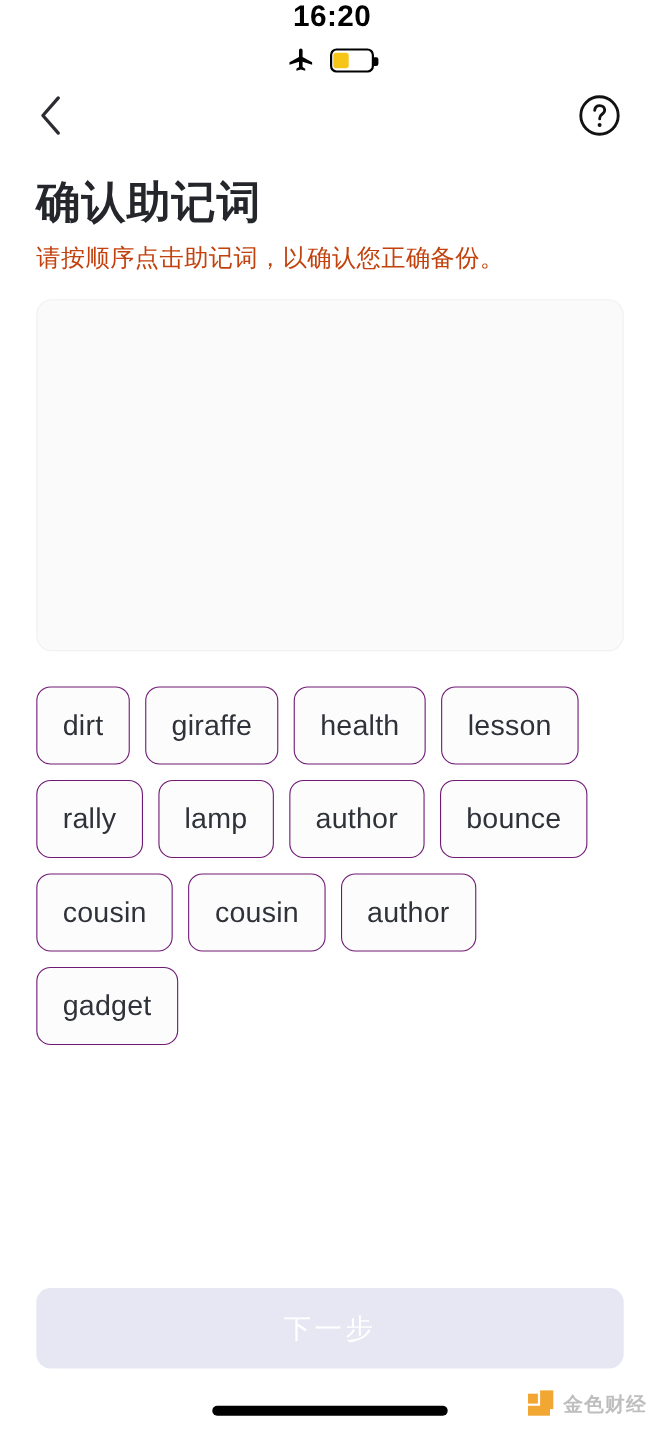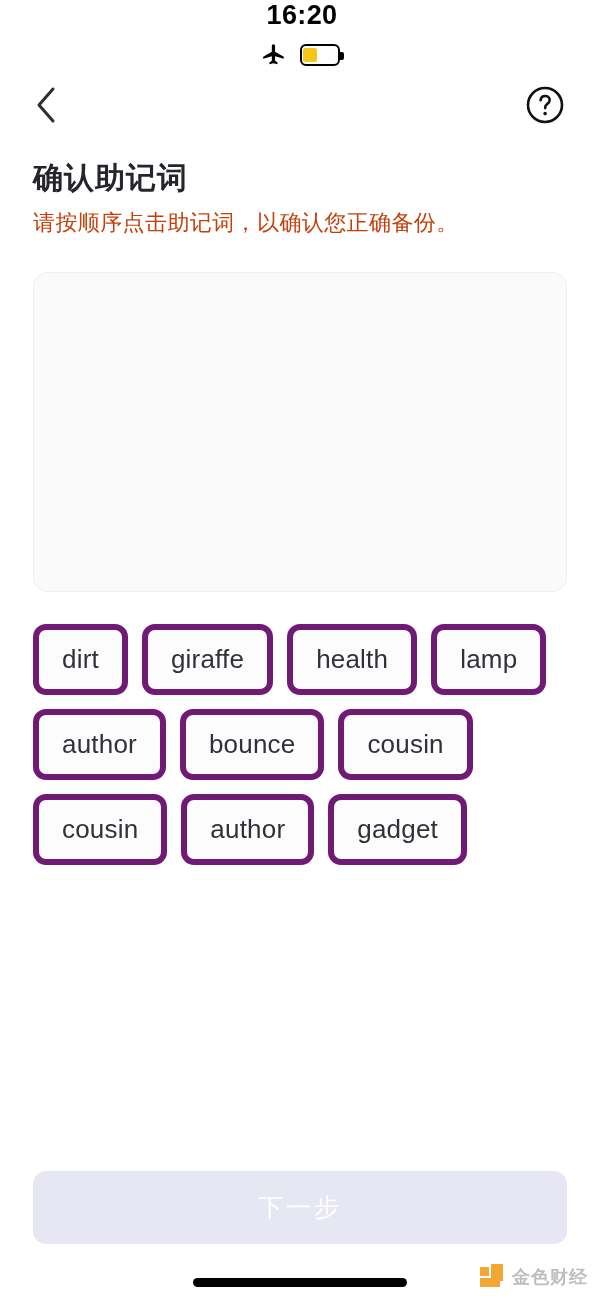--- a/index.html
+++ b/index.html
@@ -40,21 +40,21 @@
     position:absolute; top:68px; left:0; width:600px; height:74px;
     display:flex; align-items:center; justify-content:space-between;
     padding:0 31px 0 22px;
   }
   .nav-back { width:48px; height:48px; display:flex; align-items:center; justify-content:center; }
   .nav-help { width:48px; height:48px; display:flex; align-items:center; justify-content:center; }
 
   
   .heading { position:absolute; left:33px; top:160px; width:534px; }
   .page-title {
-    font-size:30px; font-weight:bold; color:#24262b;
+    font-size:40px; font-weight:bold; color:#24262b;
     letter-spacing:1px; line-height:1.2;
   }
   .page-subtitle {
     margin-top:12px; font-size:22px; color:#c2410c;
     letter-spacing:.4px; line-height:1.35;
   }
 
   
   .answer-box {
     position:absolute; left:33px; top:272px; width:534px; height:320px;
@@ -64,21 +64,21 @@
   }
 
   
   .word-pool {
     position:absolute; left:33px; top:624px; width:534px;
     display:flex; flex-wrap:wrap; gap:14px 14px; align-content:flex-start;
   }
   .word-chip {
     min-width:0; height:71px; padding:0 23px;
     display:flex; align-items:center; justify-content:center;
-    background:#fcfcfd; border:6px solid #701a75; border-radius:13px;
+    background:#fcfcfd; border:1px solid #701a75; border-radius:13px;
     font-size:26px; color:#2f3238; letter-spacing:.2px;
     cursor:pointer; white-space:nowrap;
     box-shadow:0 1px 1px rgba(0,0,0,0.012);
   }
 
   
   .next-button {
     position:absolute; left:33px; top:1171px; width:534px; height:73px;
     background:#e7e7f4; border:none; border-radius:13px;
     color:#ffffff; font-size:25px; letter-spacing:3px;
@@ -145,20 +145,22 @@
     <div class="page-title">确认助记词</div>
     <div class="page-subtitle">请按顺序点击助记词，以确认您正确备份。</div>
   </div>
 
   <div class="answer-box" id="answer-box"></div>
 
   <div class="word-pool" id="word-pool">
       <div class="word-chip">dirt</div>
       <div class="word-chip">giraffe</div>
       <div class="word-chip">health</div>
+      <div class="word-chip">lesson</div>
+      <div class="word-chip">rally</div>
       <div class="word-chip">lamp</div>
       <div class="word-chip">author</div>
       <div class="word-chip">bounce</div>
       <div class="word-chip">cousin</div>
       <div class="word-chip">cousin</div>
       <div class="word-chip">author</div>
       <div class="word-chip">gadget</div>
     </div>
 
   <button class="next-button" disabled="disabled" style="background: rgb(231, 231, 244); color: rgb(255, 255, 255);">下一步</button>

